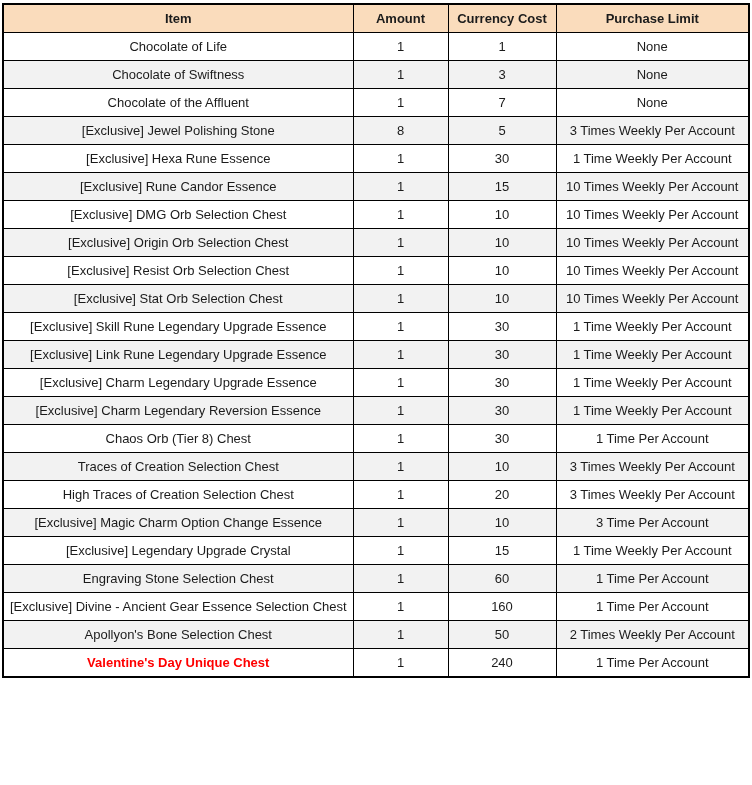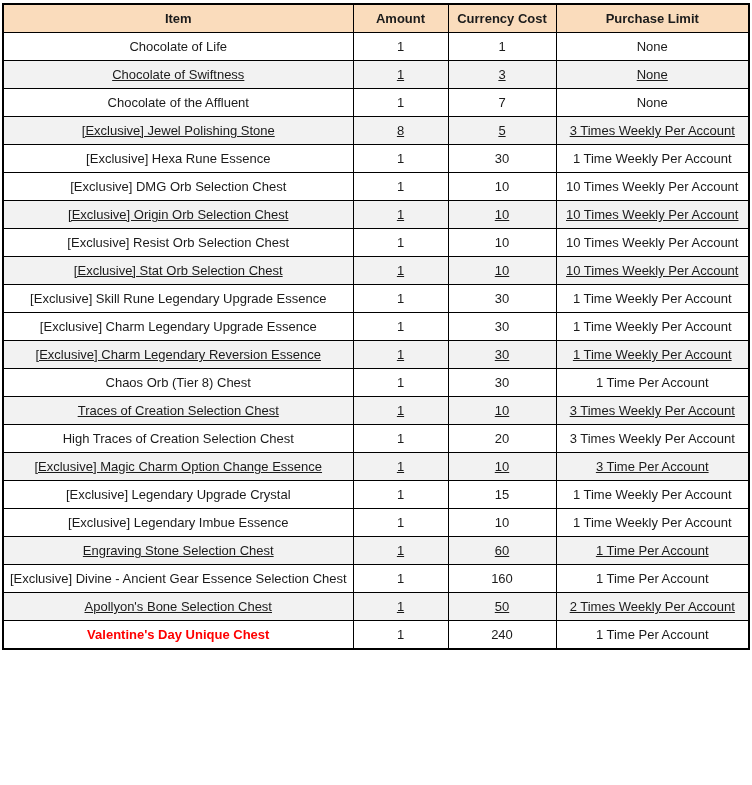--- a/index.html
+++ b/index.html
@@ -36,21 +36,20 @@
     font-size:13px;
     overflow:hidden;
     white-space:nowrap;
   }
   thead th{
     background:var(--header-bg);
     font-weight:bold;
   }
   tbody tr.alt td{
     background:var(--alt-bg);
-    text-decoration:underline;
   }
   tbody tr.highlight td:first-child{
     color:var(--highlight);
     font-weight:bold;
   }
 </style>
 </head>
 <body>
 
 <div class="table-wrap">
@@ -93,20 +92,26 @@
           <td>8</td>
           <td>5</td>
           <td>3 Times Weekly Per Account</td>
         </tr>
         <tr>
           <td>[Exclusive] Hexa Rune Essence</td>
           <td>1</td>
           <td>30</td>
           <td>1 Time Weekly Per Account</td>
         </tr>
+        <tr class="alt">
+          <td>[Exclusive] Rune Candor Essence</td>
+          <td>1</td>
+          <td>15</td>
+          <td>10 Times Weekly Per Account</td>
+        </tr>
         <tr>
           <td>[Exclusive] DMG Orb Selection Chest</td>
           <td>1</td>
           <td>10</td>
           <td>10 Times Weekly Per Account</td>
         </tr>
         <tr class="alt">
           <td>[Exclusive] Origin Orb Selection Chest</td>
           <td>1</td>
           <td>10</td>
@@ -119,20 +124,26 @@
           <td>10 Times Weekly Per Account</td>
         </tr>
         <tr class="alt">
           <td>[Exclusive] Stat Orb Selection Chest</td>
           <td>1</td>
           <td>10</td>
           <td>10 Times Weekly Per Account</td>
         </tr>
         <tr>
           <td>[Exclusive] Skill Rune Legendary Upgrade Essence</td>
+          <td>1</td>
+          <td>30</td>
+          <td>1 Time Weekly Per Account</td>
+        </tr>
+        <tr class="alt">
+          <td>[Exclusive] Link Rune Legendary Upgrade Essence</td>
           <td>1</td>
           <td>30</td>
           <td>1 Time Weekly Per Account</td>
         </tr>
         <tr>
           <td>[Exclusive] Charm Legendary Upgrade Essence</td>
           <td>1</td>
           <td>30</td>
           <td>1 Time Weekly Per Account</td>
         </tr>
@@ -163,26 +174,20 @@
         <tr class="alt">
           <td>[Exclusive] Magic Charm Option Change Essence</td>
           <td>1</td>
           <td>10</td>
           <td>3 Time Per Account</td>
         </tr>
         <tr>
           <td>[Exclusive] Legendary Upgrade Crystal</td>
           <td>1</td>
           <td>15</td>
-          <td>1 Time Weekly Per Account</td>
-        </tr>
-        <tr>
-          <td>[Exclusive] Legendary Imbue Essence</td>
-          <td>1</td>
-          <td>10</td>
           <td>1 Time Weekly Per Account</td>
         </tr>
         <tr class="alt">
           <td>Engraving Stone Selection Chest</td>
           <td>1</td>
           <td>60</td>
           <td>1 Time Per Account</td>
         </tr>
         <tr>
           <td>[Exclusive] Divine - Ancient Gear Essence Selection Chest</td>

